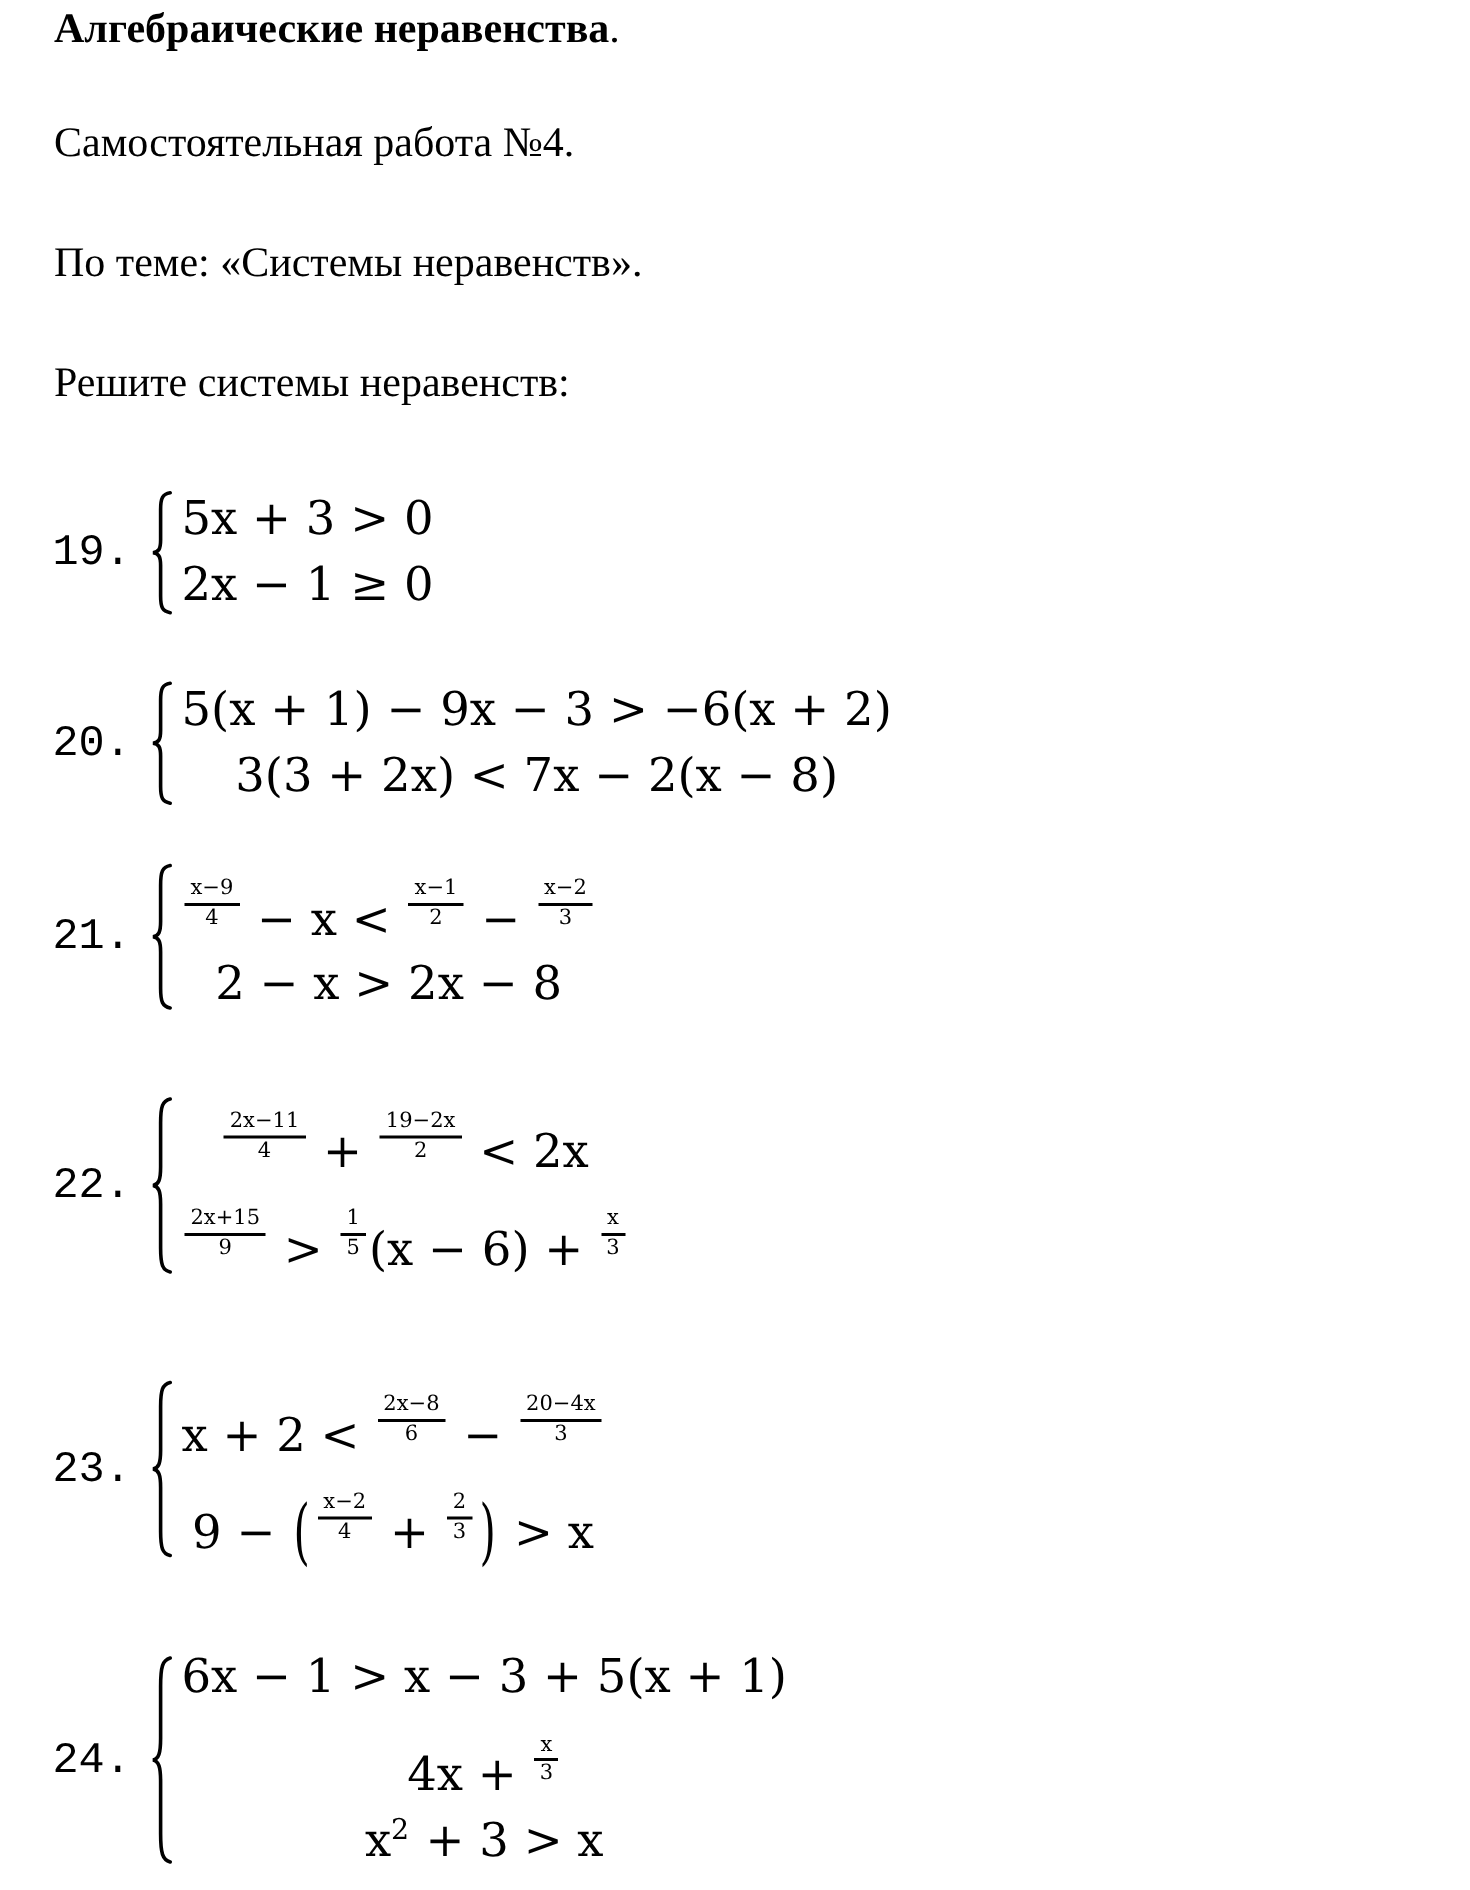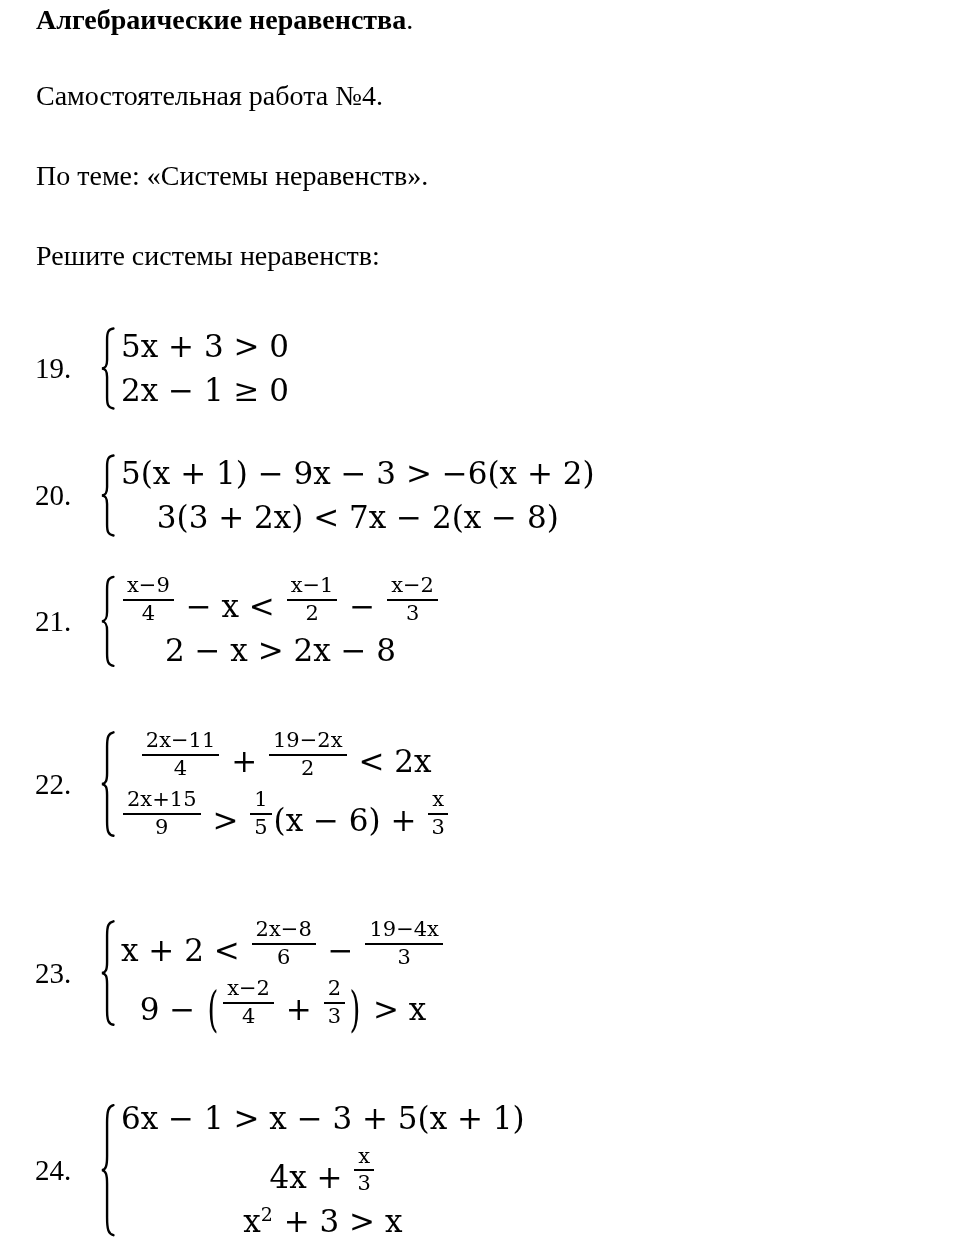--- a/index.html
+++ b/index.html
@@ -36,21 +36,21 @@
   .problem {
     position: absolute;
     left: 35px;
     display: flex;
     align-items: center;
   }
   .plabel {
     flex: none;
     width: 64px;
     font-size: 29px;
-    font-family: Liberation Serif, serif;
+    font-family: Liberation Mono, monospace;
   }
   .brace {
     flex: none;
     align-self: stretch;
     width: 17px;
     margin-right: 5px;
   }
   .brace svg { display: block; width: 100%; height: 100%; }
 
   .equations {
@@ -67,23 +67,23 @@
     font-family: "DejaVu Serif", serif;
     font-size: 31px;
     line-height: 1.15;
   }
   .mtext { white-space: pre; }
 
   .frac {
     display: inline-flex;
     flex-direction: column;
     align-items: center;
-    font-size: 21px;
+    font-size: 14px;
     line-height: 1.12;
-    margin: 0 2px;
+    margin: 11px 2px;
   }
   .frac .num {
     padding: 0 4px 1px 4px;
     border-bottom: 2px solid #000;
   }
   .frac .den { padding-top: 1px; }
 
   .sup {
     font-size: 19px;
     line-height: 1;
@@ -215,21 +215,21 @@
         </div>
         <div class="equations ac">
           <div class="eq-line">
             <span class="mtext">x + 2 &lt; </span>
             <span class="frac">
               <span class="num">2x−8</span>
               <span class="den">6</span>
             </span>
             <span class="mtext"> − </span>
             <span class="frac">
-              <span class="num">19−4x</span>
+              <span class="num">20−4x</span>
               <span class="den">3</span>
             </span>
           </div>
           <div class="eq-line">
             <span class="mtext">9 − </span>
             <span class="paren">(</span>
             <span class="frac">
               <span class="num">x−2</span>
               <span class="den">4</span>
             </span>

